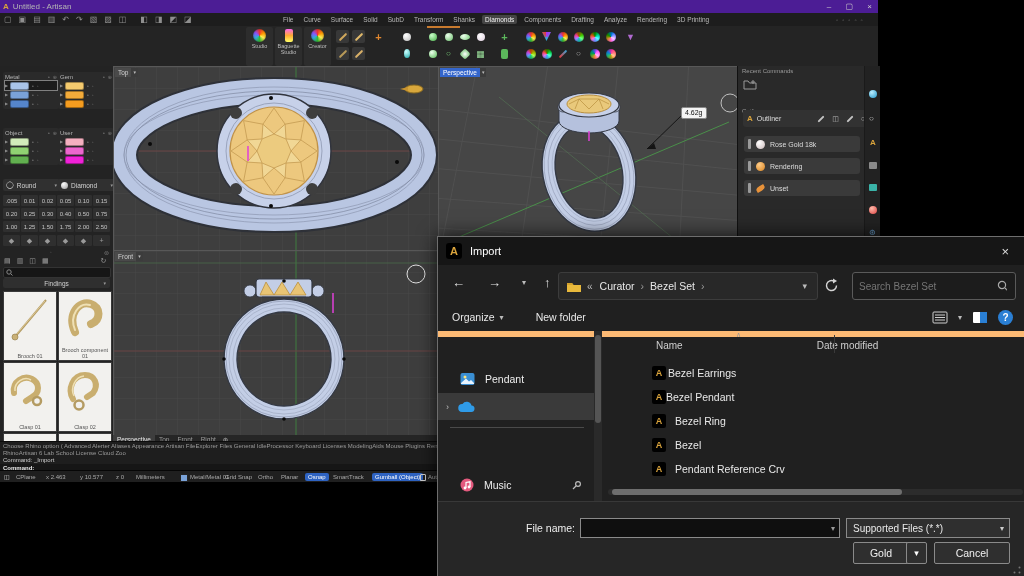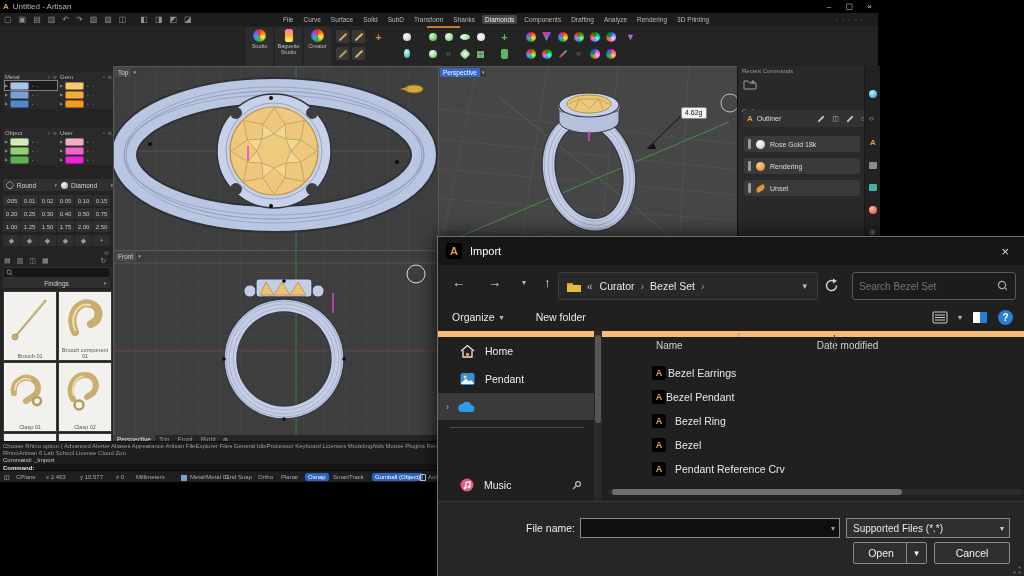--- a/index.html
+++ b/index.html
@@ -18,21 +18,21 @@
   .gi-undo::before{content:"↶";}.gi-redo::before{content:"↷";}
   .gi-q1::before{content:"▢";} .gi-q2::before{content:"▣";} .gi-q3::before{content:"▤";}
   .gi-q4::before{content:"▥";} .gi-q5::before{content:"▧";} .gi-q6::before{content:"▨";}
   .gi-q7::before{content:"◫";} .gi-q8::before{content:"◧";} .gi-q9::before{content:"◨";}
   .gi-q10::before{content:"◩";}.gi-q11::before{content:"◪";}
   .gi-gear::before{content:"⊛";} .gi-ring::before{content:"○";} .gi-dia::before{content:"◆";}
   .gi-cross::before{content:"+";} .gi-tri::before{content:"▼";} .gi-grid::before{content:"▦";}
   .gi-circ::before{content:"◯";}
   
   .mainwin{left:0;top:0;width:878px;height:481px;background:#1d1d1d;}
-  .titlebar{left:0;top:0;width:878px;height:13px;background:#000000;font-size:8px;color:#b5b5b5;}
+  .titlebar{left:0;top:0;width:878px;height:13px;background:#4c1d95;font-size:8px;color:#b5b5b5;}
   .menuitem{font-size:6.5px;color:#b9b9b9;padding:1px 3px;border-radius:2px;cursor:default;}
   .menuitem.active{background:#454545;color:#f2f2f2;}
   .qat i{font-size:8px;color:#8f8f8f;margin-right:7px;}
   .ribbon{left:0;top:26px;width:878px;height:40px;background:#242424;border-bottom:1px solid #111;}
   .bigbtn{width:27px;height:37px;background:#2d2d2d;border-radius:2px;display:flex;flex-direction:column;
           align-items:center;justify-content:flex-start;padding-top:2px;}
   .bigbtn .lbl{font-size:5.5px;color:#bdbdbd;text-align:center;line-height:6px;margin-top:1px;}
   .gem-rainbow{width:13px;height:13px;border-radius:50%;
      background:conic-gradient(#e33,#f90,#fe5,#3b3,#3ad,#85f,#e33);box-shadow:inset 0 0 2px #0008;}
   .rico{position:absolute;width:13px;height:13px;border-radius:2px;background:#383838;
@@ -753,28 +753,20 @@
         <i class="gi-dn" style="font-size:8px;color:#bbb;" data-name="view-mode-dropdown-icon"></i>
         <svg width="16" height="13" data-name="preview-pane-icon">
           <rect x="1" y="1" width="14" height="11" rx="1" fill="#fff"></rect>
             <rect x="8" y="1" width="7" height="11" fill="#2a7fd4"></rect>
           </svg>
         <i class="helpc gi-q" data-name="help-button"></i>
       </span>
     </div>
 
     <div class="abs" style="left:0;top:94px;width:166px;height:170px;overflow:hidden;" data-name="dialog-sidebar">
-      <div class="sbitem" style="top:6px;" data-name="sidebar-item-home">
-        <svg width="15" height="14" style="margin-left:22px;" data-name="home-icon">
-          <path d="M1,7 L7.5,1.5 L14,7" fill="none" stroke="#e8e8e8" stroke-width="1.3"></path>
-          <path d="M3,6.5 L3,13 L12,13 L12,6.5" fill="none" stroke="#e8e8e8" stroke-width="1.3"></path>
-          <rect x="6" y="9" width="3" height="4" fill="#e8913a"></rect>
-          </svg>
-        <span class="lbl">Home</span>
-      </div>
       <div class="sbitem" style="top:34px;" data-name="sidebar-item-gallery">
         <svg width="15" height="14" style="margin-left:22px;" data-name="gallery-icon">
           <rect x="0.5" y="1" width="14" height="12" rx="2" fill="#3a8fd4"></rect>
           <circle cx="5" cy="5" r="1.5" fill="#ffe27a"></circle>
           <path d="M1,11 L6,6.5 L9,9.5 L11,8 L14,11 L14,12 L1,12 Z" fill="#e8f4ff"></path>
           </svg>
         <span class="lbl">Pendant</span>
       </div>
       <div class="sbitem" style="top:62px;background:#3a3a3a;" data-name="sidebar-item-onedrive">
         <i class="gi-rt" style="margin-left:8px;color:#bbb;font-size:9px;" data-name="expand-icon"></i>
@@ -838,21 +830,21 @@
       <span class="abs" style="left:88px;top:20px;color:#eee;" data-name="file-name-label">File name:</span>
       <div class="abs fl" style="left:142px;top:16px;width:258px;height:18px;background:#0f0f0f;border:1px solid #8a8a8a;" data-name="file-name-combo">
         <input data-name="file-name-input" style="flex: 1 1 0%; background: transparent; border: none; outline: none; color: rgb(238, 238, 238); font-size: 10px; padding: 0px 5px; font-family: &quot;Liberation Sans&quot;, sans-serif;">
         <i class="gi-dn" style="margin-right:4px;font-size:8px;color:#999;" data-name="file-name-dropdown-icon"></i>
       </div>
       <div class="abs fl" style="left:408px;top:16px;width:162px;height:18px;background:#2f2f2f;border:1px solid #8a8a8a;" data-name="file-type-select">
         <span style="margin-left:6px;font-size:10px;">Supported Files (*.*)</span>
         <i class="gi-dn" style="margin-left:auto;margin-right:5px;font-size:8px;color:#ccc;" data-name="file-type-dropdown-icon"></i>
       </div>
       <div class="btn" style="left:415px;top:40px;width:54px;height:20px;" data-name="open-button">
-        <span>Open</span>
+        <span>Gold</span>
       </div>
       <div class="btn" style="left:468px;top:40px;width:19px;height:20px;" data-name="open-split-dropdown">
         <i class="gi-dn" style="font-size:9px;color:#fff;" data-name="open-dropdown-icon"></i>
       </div>
       <div class="btn" style="left:496px;top:40px;width:74px;height:20px;" data-name="cancel-button">
         <span>Cancel</span>
       </div>
       <svg class="abs" style="left:575px;top:64px;" width="8" height="8" data-name="resize-grip">
         <circle cx="6.5" cy="1.5" r="1" fill="#777"></circle>
           <circle cx="6.5" cy="6.5" r="1" fill="#777"></circle>

